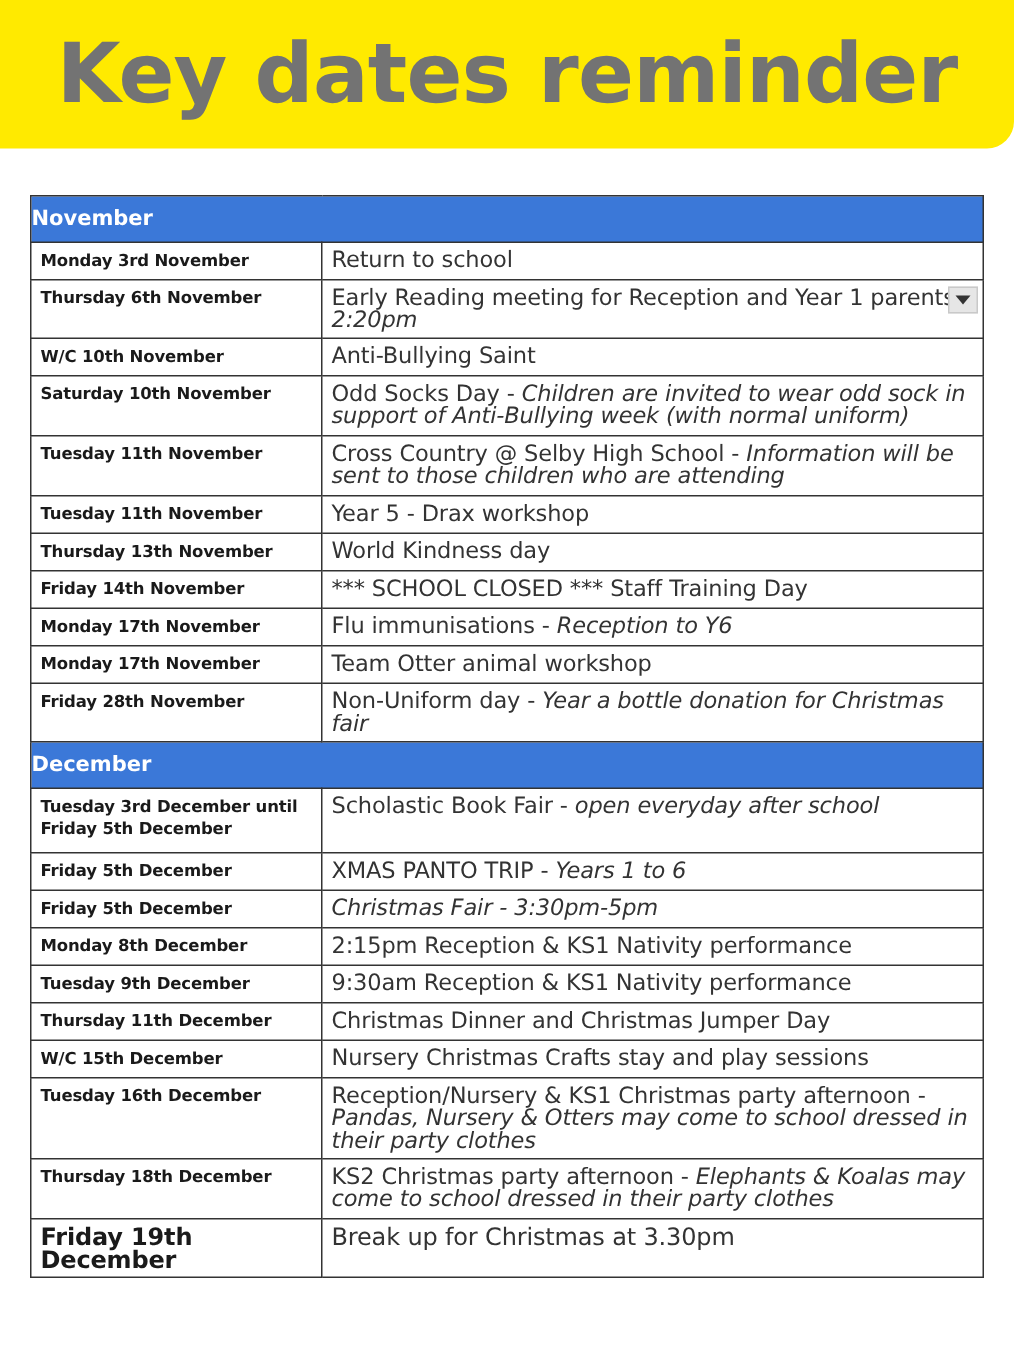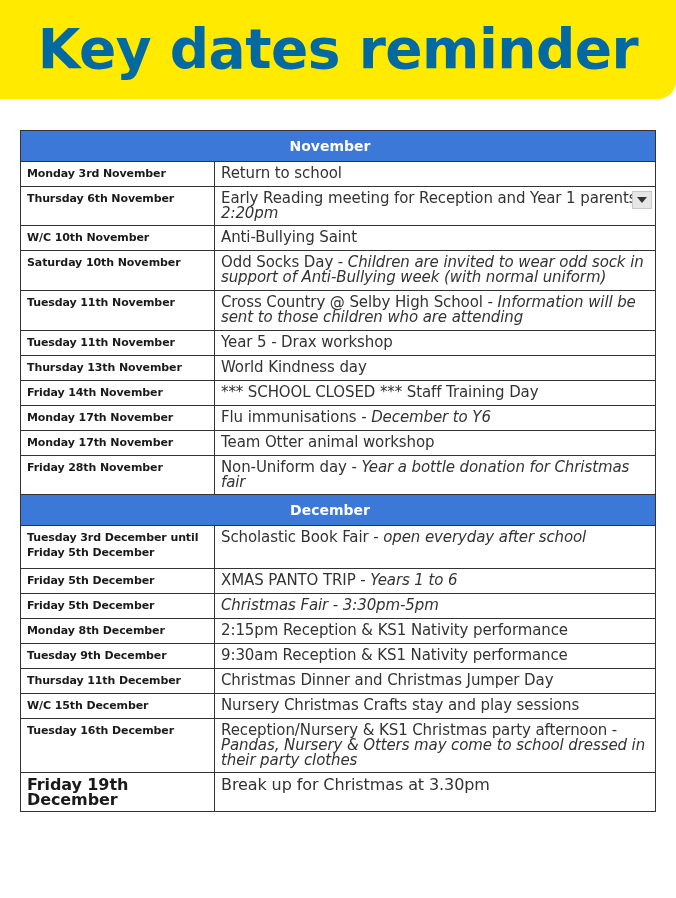--- a/index.html
+++ b/index.html
@@ -27,21 +27,21 @@
       justify-content: center;
     }
     .banner h1 {
       margin: 0;
       padding-top: 18px;
       padding-left: 20px;
       font-family: "DejaVu Sans", sans-serif;
       font-weight: bold;
       font-size: 55px;
       letter-spacing: -0.5px;
-      color: #0369a1;
+      color: #737373;
       white-space: nowrap;
     }
     table.dates {
       position: absolute;
       left: 20px;
       top: 130px;
       width: 635px;
       border-collapse: collapse;
       table-layout: fixed;
       font-family: "DejaVu Sans", sans-serif;
@@ -52,21 +52,20 @@
       border: 1.5px solid #333333;
       padding: 4px 6px 4px 6px;
       vertical-align: top;
       line-height: 15px;
     }
     col.c-date { width: 194px; }
     col.c-event { width: 441px; }
     tr.month-row td {
       background: #3b78d8;
       color: #ffffff;
-      text-align: center;
       font-weight: bold;
       font-size: 14px;
       padding: 6px 16px 6px 0;
       line-height: 18px;
       border: 1.5px solid #333333;
     }
     td.date-cell {
       font-weight: bold;
       color: #1a1a1a;
       font-size: 11px;
@@ -153,21 +152,21 @@
     <tr class="single">
       <td class="date-cell">Thursday 13th November</td>
       <td class="event-cell"><span>World Kindness day</span><span class="detail"></span></td>
     </tr>
     <tr class="single">
       <td class="date-cell">Friday 14th November</td>
       <td class="event-cell"><span>*** SCHOOL CLOSED *** Staff Training Day</span><span class="detail"></span></td>
     </tr>
     <tr class="single">
       <td class="date-cell">Monday 17th November</td>
-      <td class="event-cell"><span>Flu immunisations - </span><span class="detail">December to Y6</span></td>
+      <td class="event-cell"><span>Flu immunisations - </span><span class="detail">Reception to Y6</span></td>
     </tr>
     <tr class="single">
       <td class="date-cell">Monday 17th November</td>
       <td class="event-cell"><span>Team Otter animal workshop</span><span class="detail"></span></td>
     </tr>
     <tr class="single">
       <td class="date-cell">Friday 28th November</td>
       <td class="event-cell"><span>Non-Uniform day - </span><span class="detail">Year a bottle donation for Christmas fair</span></td>
     </tr>
 
@@ -199,18 +198,22 @@
       <td class="event-cell"><span>Christmas Dinner and Christmas Jumper Day</span><span class="detail"></span></td>
     </tr>
     <tr class="single">
       <td class="date-cell">W/C 15th December</td>
       <td class="event-cell"><span>Nursery Christmas Crafts stay and play sessions</span><span class="detail"></span></td>
     </tr>
     <tr class="double">
       <td class="date-cell">Tuesday 16th December</td>
       <td class="event-cell"><span>Reception/Nursery &amp; KS1 Christmas party afternoon - </span><span class="detail">Pandas, Nursery &amp; Otters may come to school dressed in their party clothes</span></td>
     </tr>
+    <tr class="double">
+      <td class="date-cell">Thursday 18th December</td>
+      <td class="event-cell"><span>KS2 Christmas party afternoon - </span><span class="detail">Elephants &amp; Koalas may come to school dressed in their party clothes</span></td>
+    </tr>
     <tr class="single last-row">
       <td class="date-cell">Friday 19th December</td>
       <td class="event-cell"><span>Break up for Christmas at 3.30pm</span><span class="detail"></span></td>
     </tr>
   </tbody>
 </table>
 
 </body></html>

